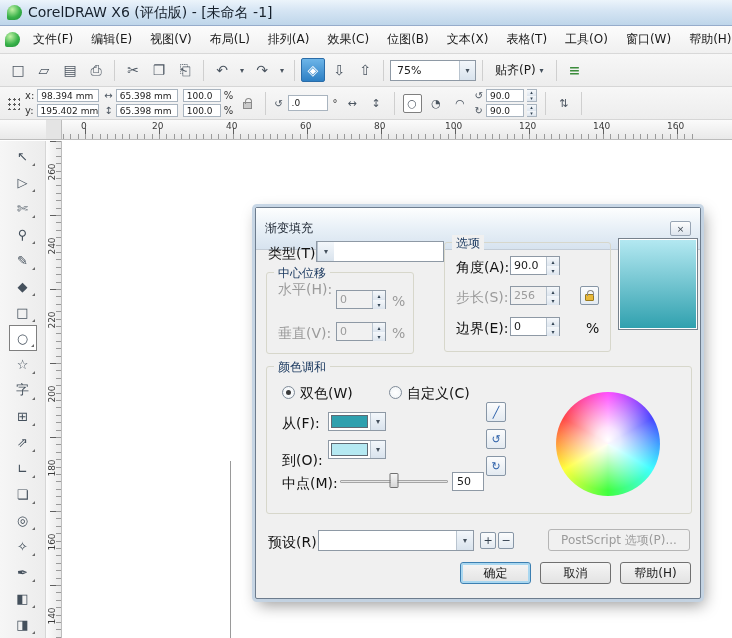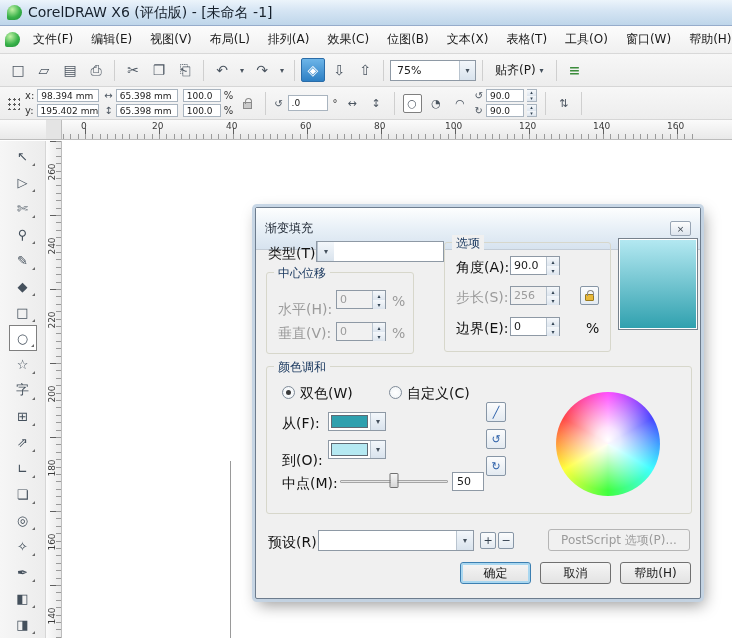--- a/index.html
+++ b/index.html
@@ -389,21 +389,21 @@
         <span class="sval">0</span>
         <span class="sarr">
             <i>▴</i>
             <i>▾</i>
           </span>
       </div>
       <span class="dlabel" style="left:330px;top:86px">%</span>
 
       <div class="group" style="left:10px;top:38px;width:148px;height:82px"></div>
       <span class="glabel" style="left:18px;top:31px">中心位移</span>
-      <span class="dlabel dis" style="left:22px;top:67px">水平(H):</span>
+      <span class="dlabel dis" style="left:22px;top:47px">水平(H):</span>
       <div class="spin disabled" style="left:80px;top:56px">
         <span class="sval">0</span>
         <span class="sarr">
             <i>▴</i>
             <i>▾</i>
           </span>
       </div>
       <span class="dlabel dis" style="left:136px;top:59px">%</span>
       <span class="dlabel dis" style="left:22px;top:91px">垂直(V):</span>
       <div class="spin disabled" style="left:80px;top:88px">

